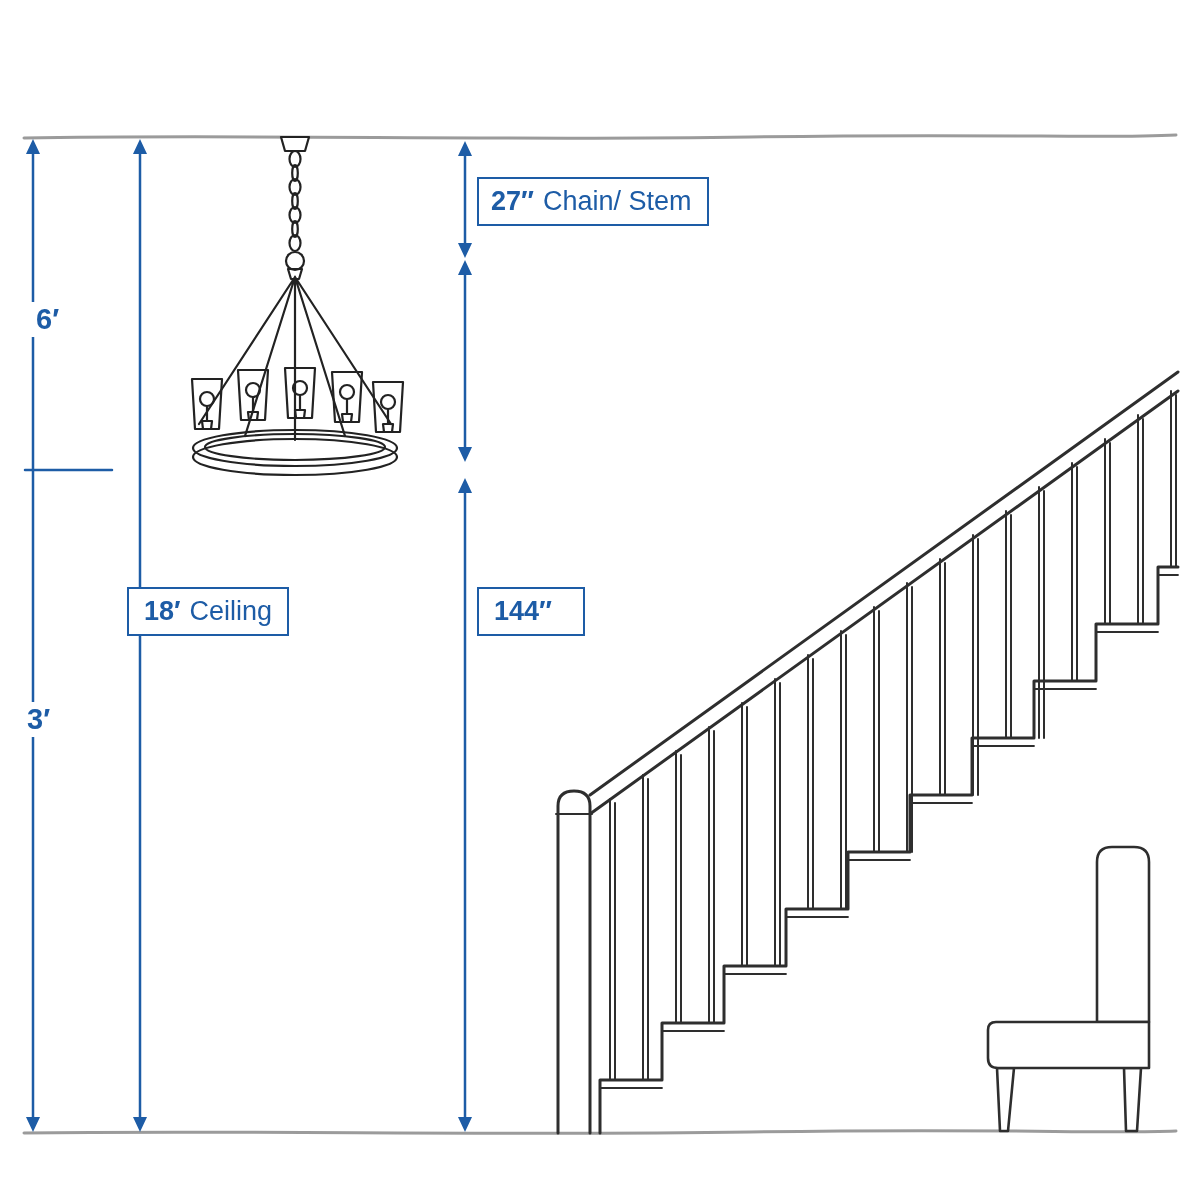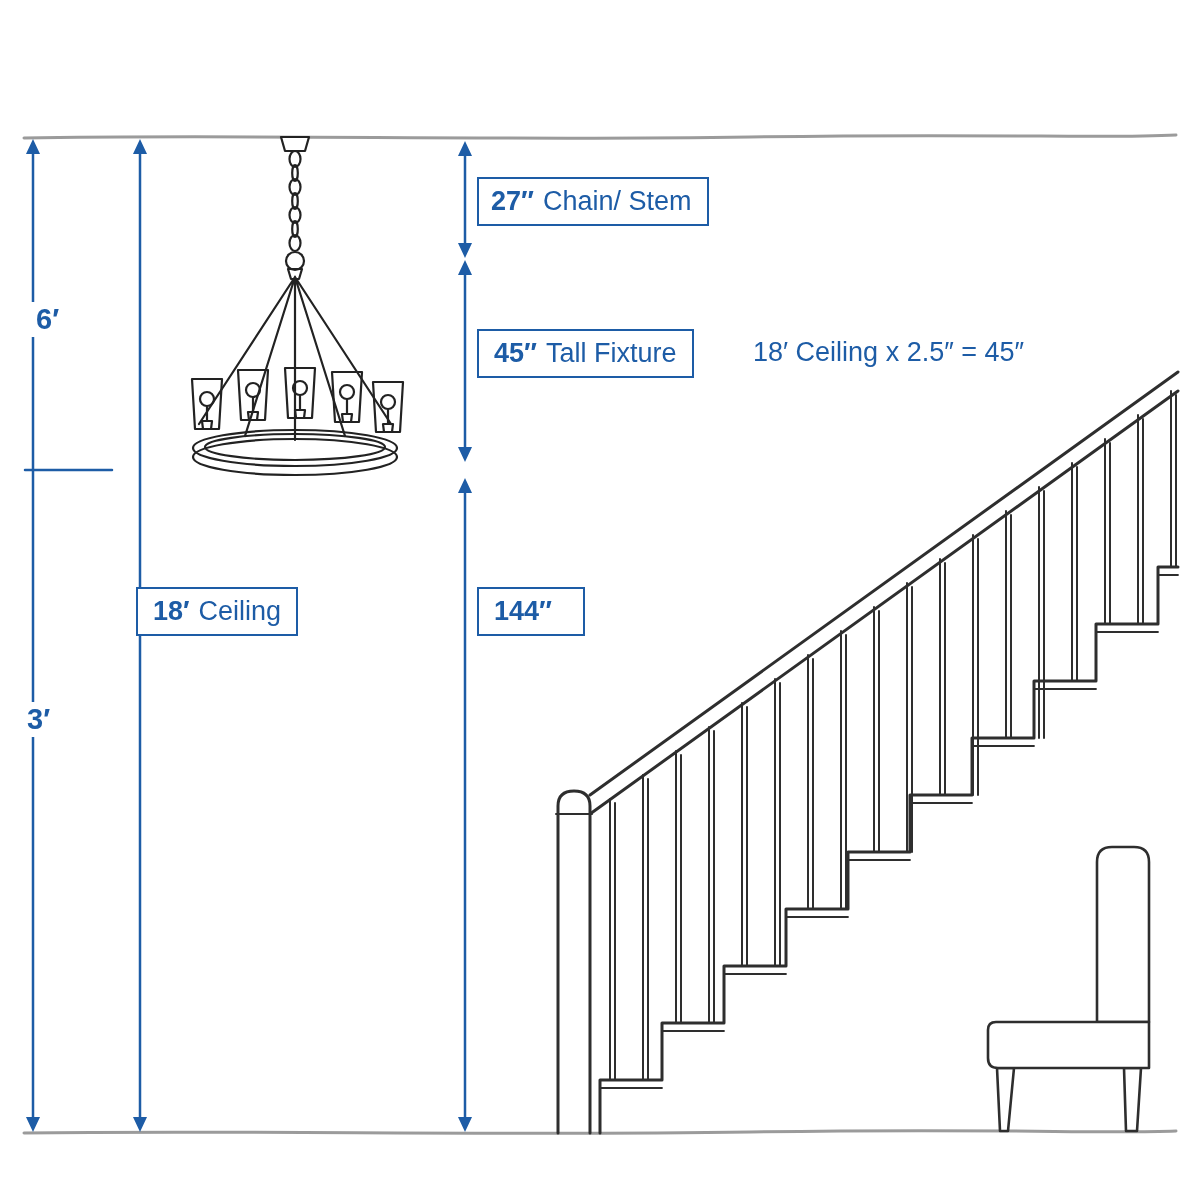--- a/index.html
+++ b/index.html
@@ -16,21 +16,21 @@
   .feet-label{
     position:absolute;color:#1d5ca6;font-weight:700;font-size:29px;line-height:1;
     background:#ffffff;padding:3px 5px;z-index:5;
   }
   .formula{
     position:absolute;color:#1d5ca6;font-size:27px;line-height:1;z-index:5;font-weight:500;
     white-space:nowrap;
   }
   .box-chain{left:477px;top:177px;padding-left:12px;}
   .box-fixture{left:477px;top:329px;}
-  .box-ceiling{left:136px;top:587px;}
+  .box-ceiling{left:127px;top:587px;}
   .box-drop{left:477px;top:587px;}
   .formula-pos{left:753px;top:339px;}
   .feet-upper{left:31px;top:302px;}
   .feet-lower{left:22px;top:702px;}
 </style>
 </head>
 <body>
 
 <div class="stage">
 
@@ -139,25 +139,21 @@
     </g>
   </svg>
 
   <div class="feet-label feet-upper">6′</div>
   <div class="feet-label feet-lower">3′</div>
 
   <div class="dim-box box-chain">
     <span class="num">27″</span><span>Chain/ Stem</span>
   </div>
 
-  <div class="dim-box box-fixture">
-    <span class="num">45″</span><span>Tall Fixture</span>
-  </div>
 
-  <div class="formula formula-pos">18′ Ceiling x 2.5″ = 45″</div>
 
   <div class="dim-box box-ceiling">
     <span class="num">18′</span><span>Ceiling</span>
   </div>
 
   <div class="dim-box box-drop">
     <span class="num" style="margin-right:16px">144″</span>
   </div>
 
 </div>

